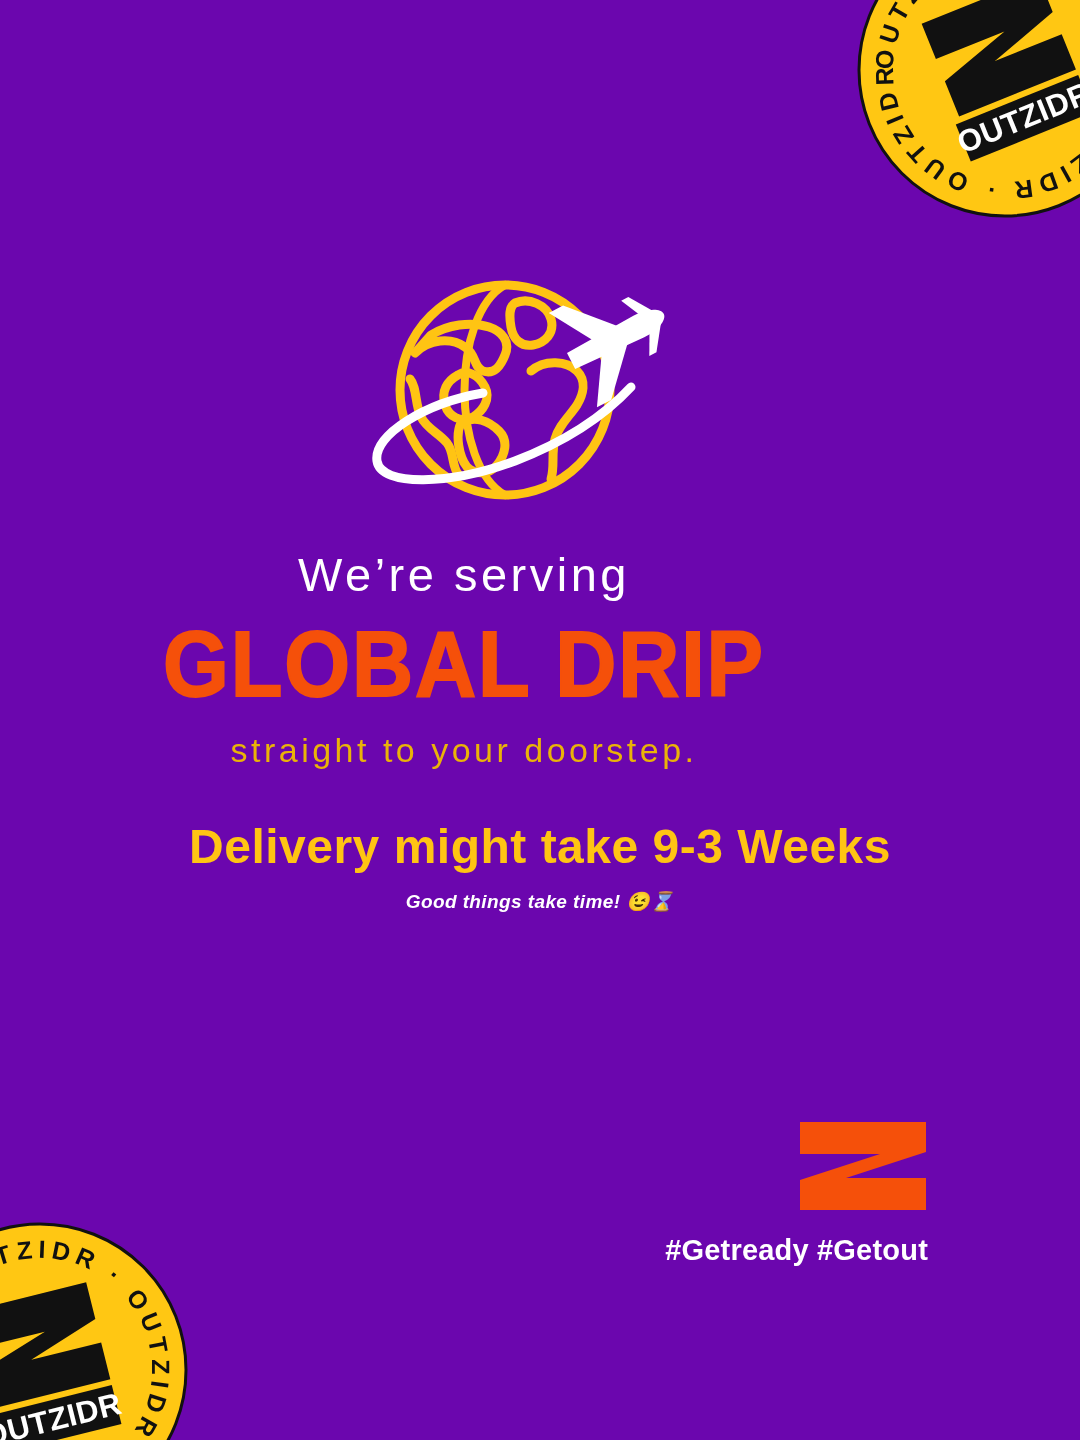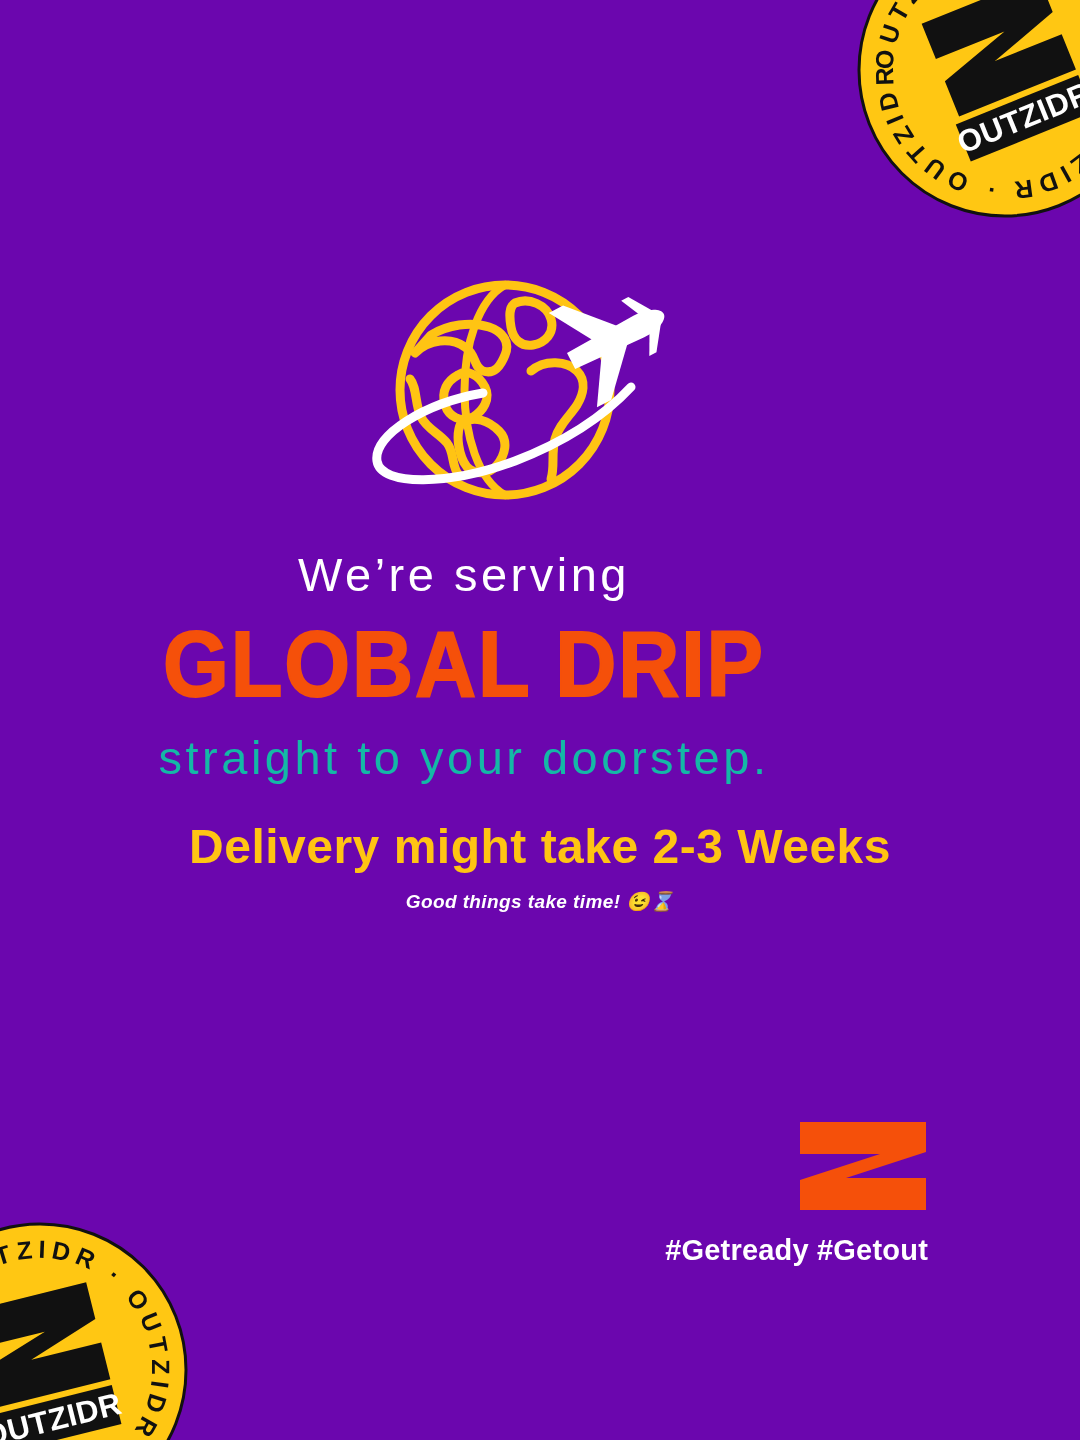--- a/index.html
+++ b/index.html
@@ -57,22 +57,22 @@
     font-size:92px;
     font-weight:900;
     letter-spacing:2px;
     line-height:1.05;
     margin-top:14px;
     transform:scaleX(0.92);
     -webkit-text-stroke:2px #F5500A;
   }
 
   .line-doorstep {
-    color:#14b8a6;
-    font-size:47px;
+    color:#eab308;
+    font-size:34px;
     font-weight:300;
     letter-spacing:3.5px;
     line-height:1.15;
     margin-top:18px;
   }
 
   .delivery-block {
     position:absolute;
     left:0;
     top:818px;
@@ -173,21 +173,21 @@
     </svg>
   </div>
 
   <div class="copy">
     <div class="line-serving">We’re serving</div>
     <div class="line-headline">GLOBAL DRIP</div>
     <div class="line-doorstep">straight to your doorstep.</div>
   </div>
 
   <div class="delivery-block">
-    <div class="line-delivery">Delivery might take 2-3 Weeks</div>
+    <div class="line-delivery">Delivery might take 9-3 Weeks</div>
     <div class="line-subnote">Good things take time! 😉⌛</div>
   </div>
 
   <div class="footer">
     <svg id="z-logo-mark" width="130" height="92" viewBox="0 0 130 92">
       <polygon points="2,2 128,2 128,32 48,58 128,58 128,90 2,90 2,60 82,34 2,34" fill="#F5500A"></polygon>
     </svg>
     <div class="hashtags">#Getready #Getout</div>
   </div>
 

